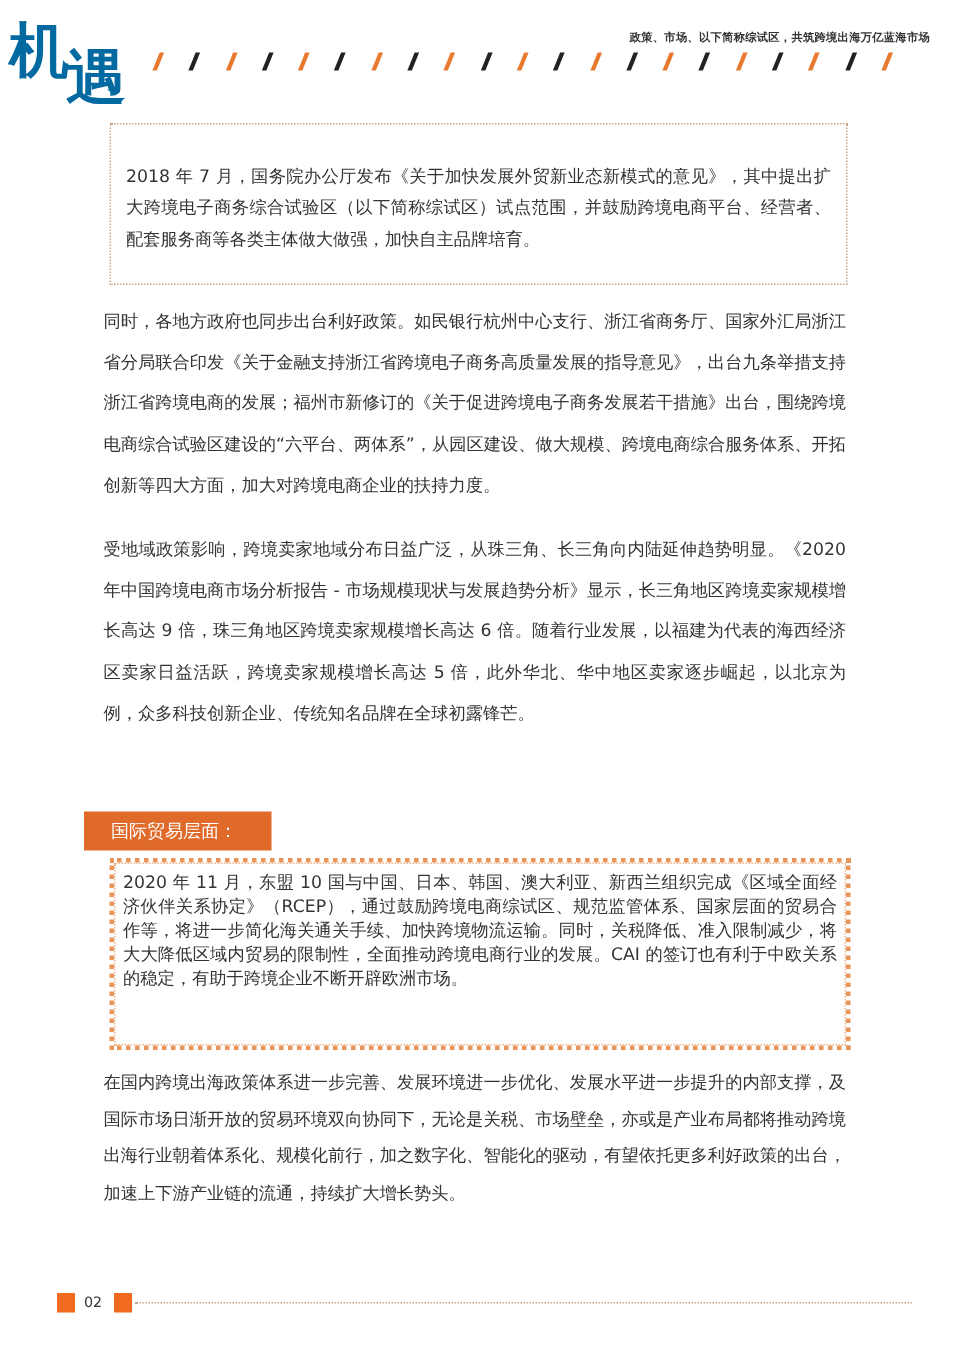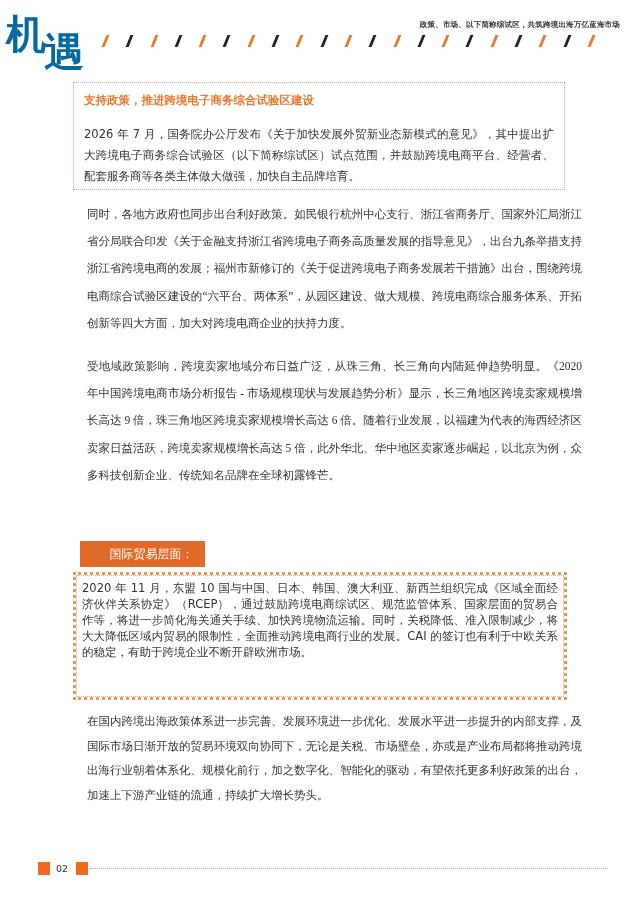--- a/index.html
+++ b/index.html
@@ -17,29 +17,29 @@
                      transform: skewX(-22deg); background: var(--c); }
 
     .header-title { position: absolute; right: 20px; top: 20px; font-size: 7.5px; font-weight: bold;
                     color: #333; letter-spacing: 0.2px; }
 
     .box1 { position: absolute; left: 73px; top: 82px; width: 492px; height: 108px;
             border: 1.5px dotted #c9a58a; box-sizing: border-box; padding: 8px 10px 0 10px; }
     .box1-title { font-size: 11.5px; font-weight: bold; color: #e87a2f; margin-top: 2px; }
     .box1-body { font-size: 11.5px; line-height: 21px; margin-top: 16px; text-align: justify; }
 
-    .para { position: absolute; left: 87px; width: 495px; font-size: 11.5px; line-height: 27.2px;
-            text-align: justify; font-family: Liberation Serif, serif; }
+    .para { position: absolute; left: 69px; width: 495px; font-size: 11.5px; line-height: 27.2px;
+            text-align: justify; }
     .p1 { top: 201px; }
     .p2 { top: 353px; }
     .p4 { top: 709px; line-height: 24.5px; }
 
-    .tag { position: absolute; left: 80px; top: 541px; width: 125px; height: 26px;
+    .tag { position: absolute; left: 56px; top: 541px; width: 125px; height: 26px;
            background: #e06a2a; color: #ffffff; font-size: 12px; line-height: 26px;
-           padding-left: 18px; box-sizing: border-box; text-align: center; }
+           padding-left: 18px; box-sizing: border-box; }
 
     .box2 { position: absolute; left: 73px; top: 572px; width: 494px; height: 128px;
             border: 3px dotted #e8955a; box-sizing: border-box; padding: 5px 6px;
             outline: 1px dotted #f0b48a; outline-offset: -4px; }
     .box2-body { font-size: 11.5px; line-height: 16px; text-align: justify; }
 
     .footer { position: absolute; left: 38px; top: 862px; width: 570px; height: 14px; }
     .sq { position: absolute; top: 0; width: 12px; height: 13px; background: #f06a20; }
     .sq1 { left: 0; }
     .sq2 { left: 38px; }
@@ -73,22 +73,21 @@
     <span class="slash" style="--c: #e87a2f;"></span>
     <span class="slash" style="--c: #222222;"></span>
     <span class="slash" style="--c: #e87a2f;"></span>
     <span class="slash" style="--c: #222222;"></span>
     <span class="slash" style="--c: #e87a2f;"></span>
   </div>
 
 <div class="header-title">政策、市场、以下简称综试区，共筑跨境出海万亿蓝海市场</div>
 
 <div class="box1">
-  <div class="box1-title">支持政策，推进跨境电子商务综合试验区建设</div>
-  <div class="box1-body">2026 年 7 月，国务院办公厅发布《关于加快发展外贸新业态新模式的意见》，其中提出扩大跨境电子商务综合试验区（以下简称综试区）试点范围，并鼓励跨境电商平台、经营者、配套服务商等各类主体做大做强，加快自主品牌培育。</div>
+  <div class="box1-body">2018 年 7 月，国务院办公厅发布《关于加快发展外贸新业态新模式的意见》，其中提出扩大跨境电子商务综合试验区（以下简称综试区）试点范围，并鼓励跨境电商平台、经营者、配套服务商等各类主体做大做强，加快自主品牌培育。</div>
 </div>
 
 <div class="para p1">同时，各地方政府也同步出台利好政策。如民银行杭州中心支行、浙江省商务厅、国家外汇局浙江省分局联合印发《关于金融支持浙江省跨境电子商务高质量发展的指导意见》，出台九条举措支持浙江省跨境电商的发展；福州市新修订的《关于促进跨境电子商务发展若干措施》出台，围绕跨境电商综合试验区建设的“六平台、两体系”，从园区建设、做大规模、跨境电商综合服务体系、开拓创新等四大方面，加大对跨境电商企业的扶持力度。</div>
 <div class="para p2">受地域政策影响，跨境卖家地域分布日益广泛，从珠三角、长三角向内陆延伸趋势明显。《2020 年中国跨境电商市场分析报告 - 市场规模现状与发展趋势分析》显示，长三角地区跨境卖家规模增长高达 9 倍，珠三角地区跨境卖家规模增长高达 6 倍。随着行业发展，以福建为代表的海西经济区卖家日益活跃，跨境卖家规模增长高达 5 倍，此外华北、华中地区卖家逐步崛起，以北京为例，众多科技创新企业、传统知名品牌在全球初露锋芒。</div>
 
 <div class="tag">国际贸易层面：</div>
 
 <div class="box2">
   <div class="box2-body">2020 年 11 月，东盟 10 国与中国、日本、韩国、澳大利亚、新西兰组织完成《区域全面经济伙伴关系协定》（RCEP），通过鼓励跨境电商综试区、规范监管体系、国家层面的贸易合作等，将进一步简化海关通关手续、加快跨境物流运输。同时，关税降低、准入限制减少，将大大降低区域内贸易的限制性，全面推动跨境电商行业的发展。CAI 的签订也有利于中欧关系的稳定，有助于跨境企业不断开辟欧洲市场。</div>
 </div>

